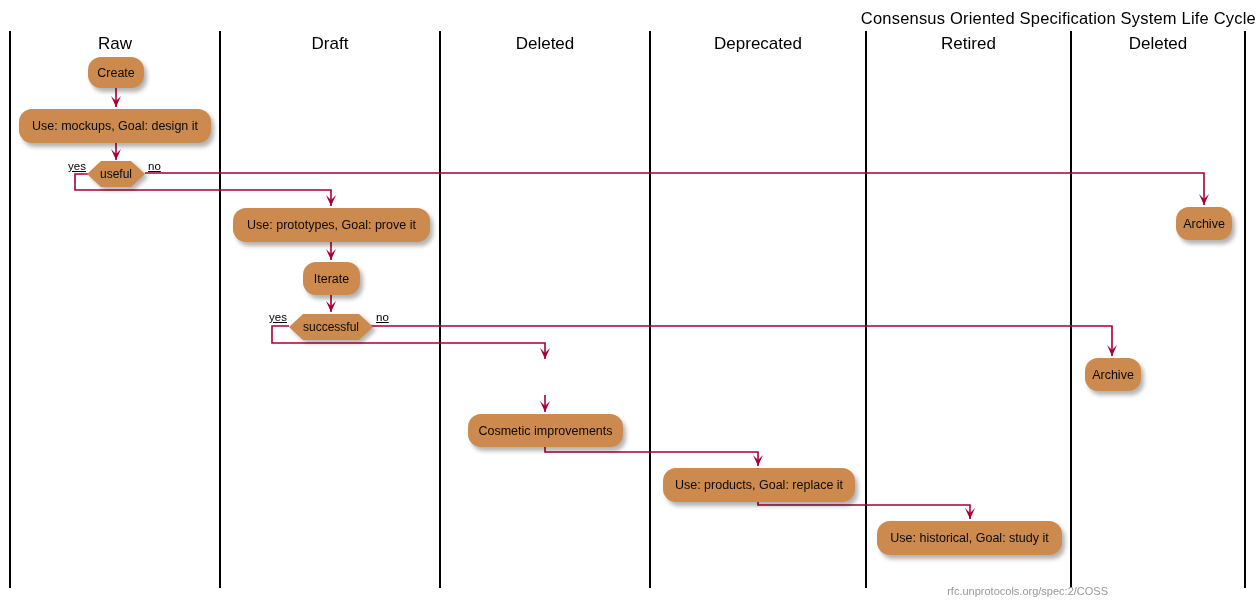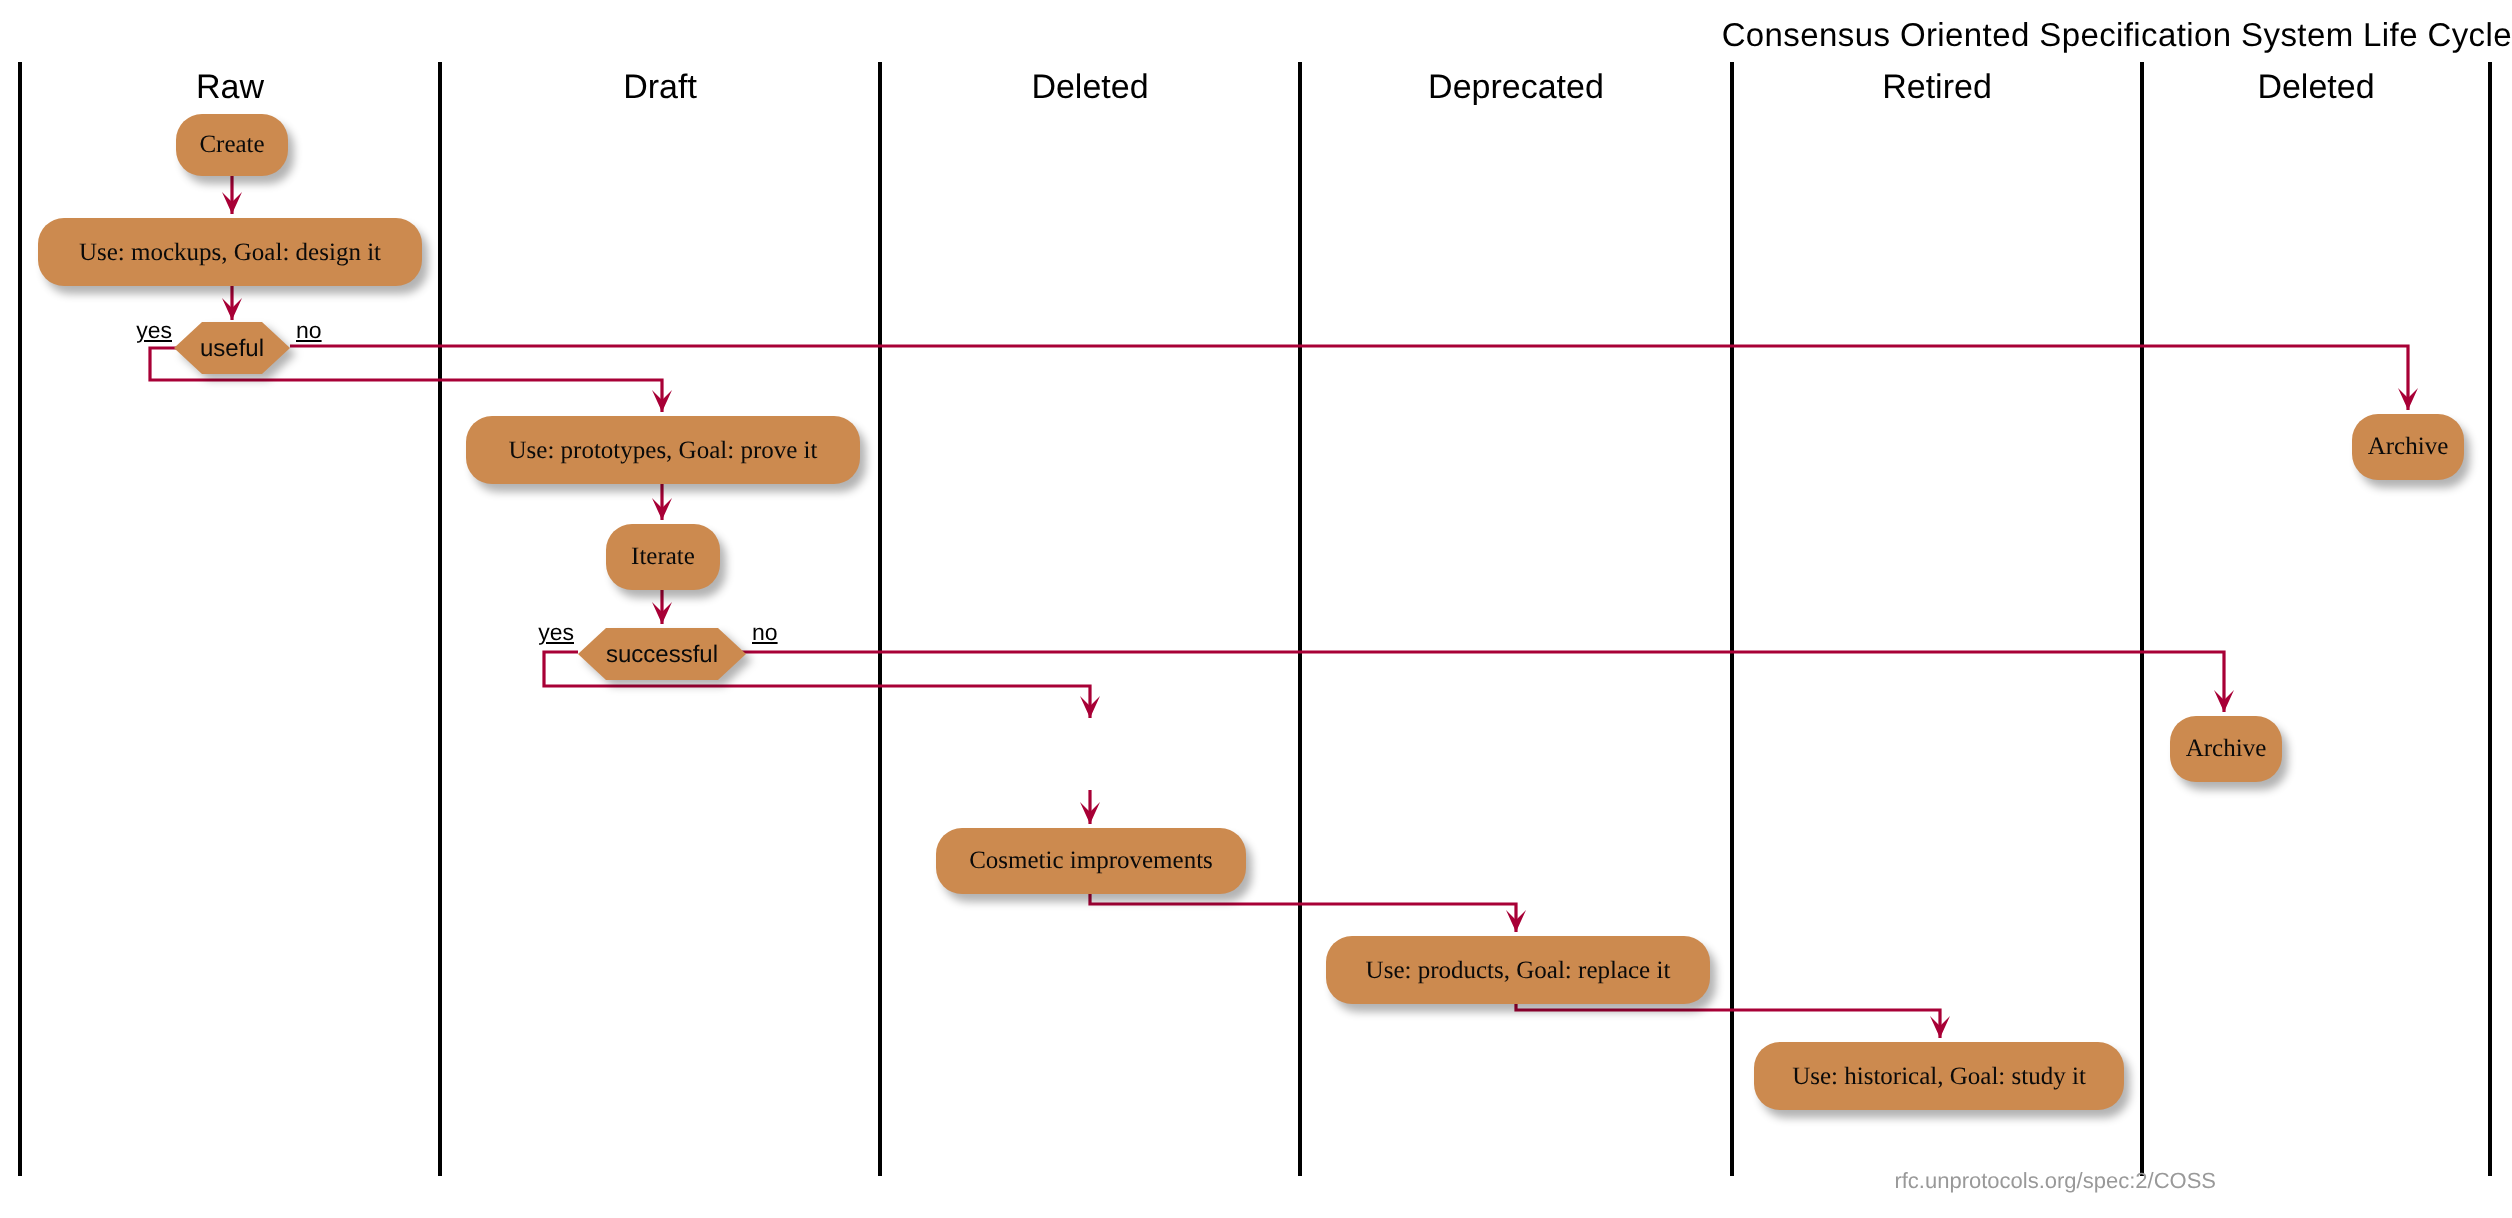--- a/index.html
+++ b/index.html
@@ -14,21 +14,21 @@
   .lane-label{position:absolute;top:34px;height:20px;text-align:center;
               font-size:17px;color:#000;}
 
   svg.edges{position:absolute;left:0;top:0;width:1256px;height:609px;pointer-events:none;}
   .edge{stroke:var(--edge,#A80036);stroke-width:1.6;fill:none;}
   .arrowhead{fill:var(--edge,#A80036);stroke:none;}
 
   .node{position:absolute;background:var(--node-fill,#CC8A4F);border-radius:13px;
         display:flex;align-items:center;justify-content:center;
         font-size:12.5px;color:#0a0a0a;box-shadow:3px 4px 4px rgba(0,0,0,0.3);
-        white-space:nowrap;padding:0 4px;box-sizing:border-box;font-family:Liberation Serif, serif;}
+        white-space:nowrap;padding:0 4px;box-sizing:border-box;}
 
   .hex-wrap{position:absolute;filter:drop-shadow(3px 3px 2px rgba(0,0,0,0.3));}
   .hex{width:100%;height:100%;background:var(--node-fill,#CC8A4F);
        clip-path:polygon(14px 0,calc(100% - 14px) 0,100% 50%,calc(100% - 14px) 100%,14px 100%,0 50%);
        display:flex;align-items:center;justify-content:center;
        font-size:12px;color:#0a0a0a;white-space:nowrap;}
 
   .branch-label{position:absolute;font-size:11.5px;color:#000;white-space:nowrap;text-decoration:underline;}
 
   .footer{position:absolute;left:0;top:585px;width:1108px;text-align:right;

